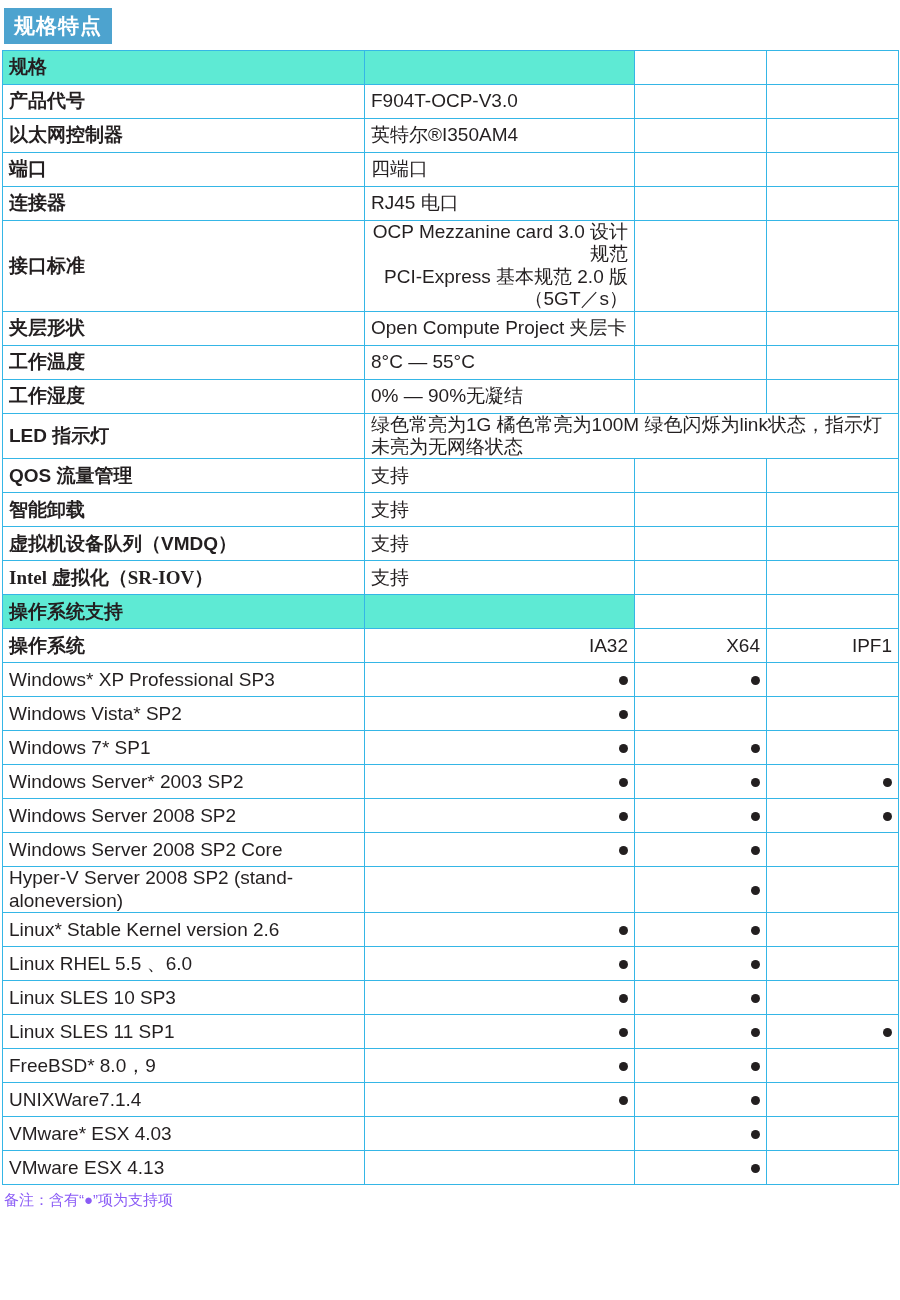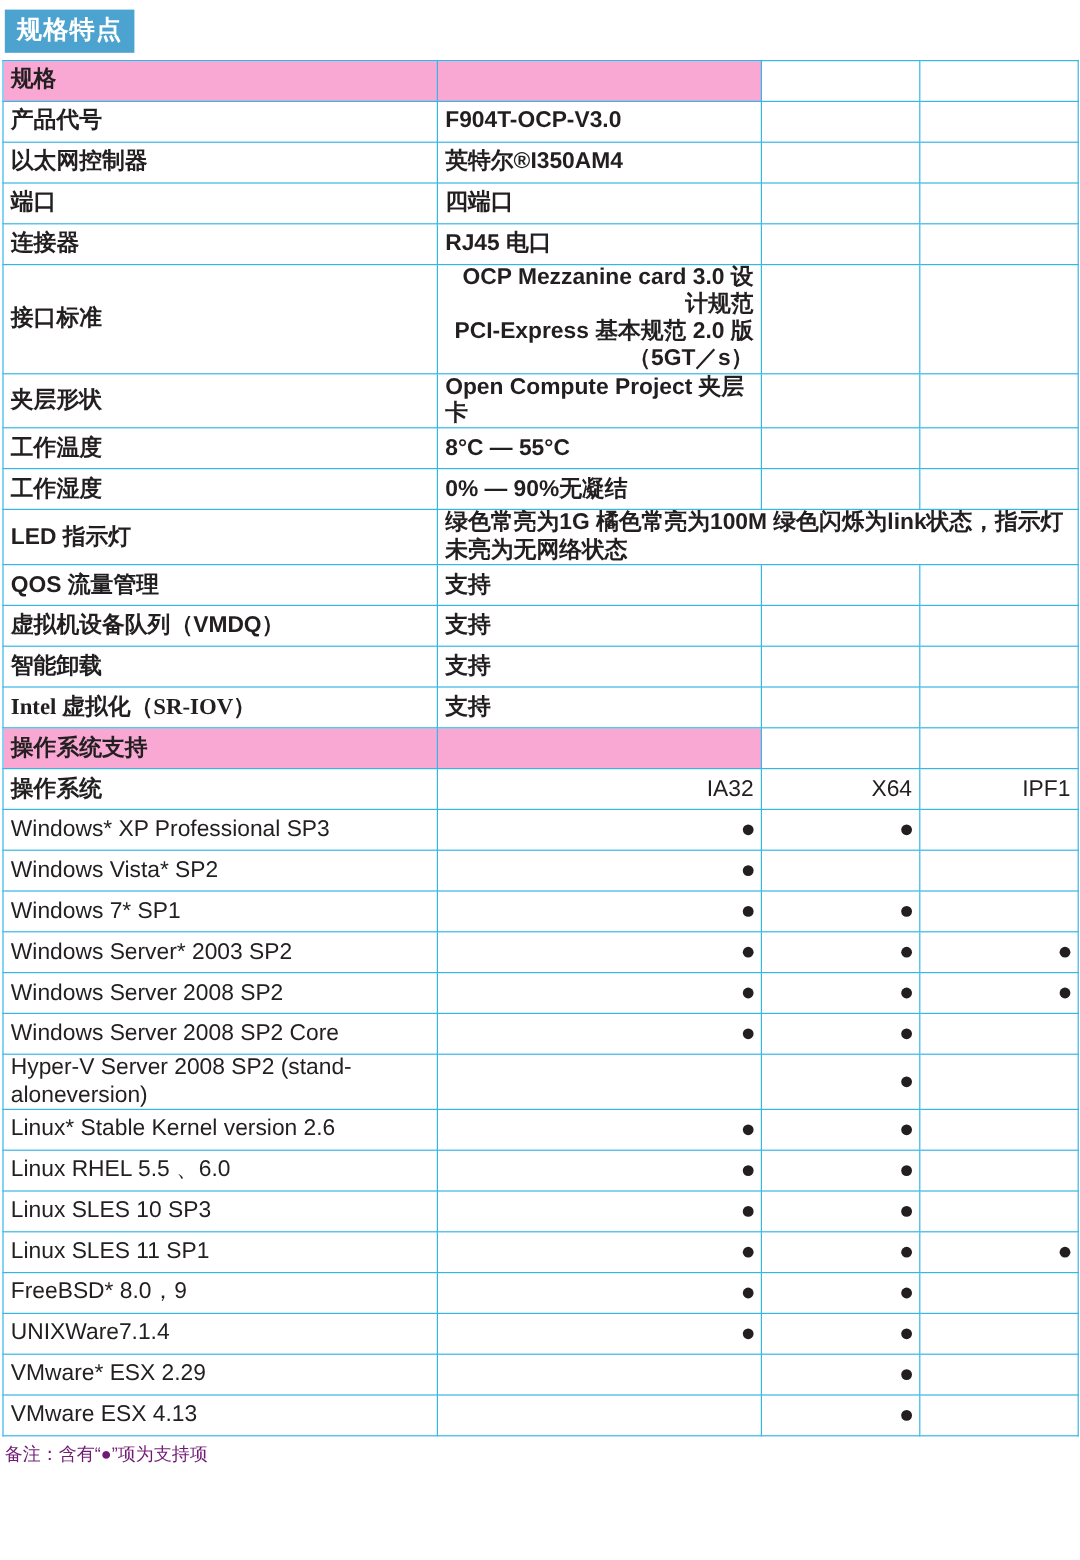--- a/index.html
+++ b/index.html
@@ -55,25 +55,25 @@
   col.c0 { width: 362px; }
   col.c1 { width: 270px; }
   col.c2 { width: 132px; }
   col.c3 { width: 132px; }
 
   td.label {
     font-weight: bold;
     font-size: 19px;
   }
   td.value {
-    font-weight: bold;
+    font-weight: normal;
     font-size: 19px;
   }
   tr.section td {
-    background: #f9a8d4;
+    background: #5eead4;
     font-weight: bold;
   }
   tr.section td.blank {
     background: #ffffff;
   }
   td.tall {
     height: 54px;
   }
   td.center {
     text-align: right;
@@ -92,21 +92,21 @@
     height: 9px;
     border-radius: 50%;
     background: #231f20;
     vertical-align: middle;
   }
   .two-line {
     line-height: 1.28;
   }
   .note {
     font-size: 15px;
-    color: #701a75;
+    color: #8b5cf6;
     padding: 6px 0 0 4px;
   }
   .serif-label {
     font-family: "Liberation Serif", serif;
     font-weight: bold;
   }
 </style>
 </head>
 <body>
 
@@ -196,28 +196,28 @@
 
 
       <tr>
         <td class="label">QOS 流量管理</td>
         <td class="value">支持</td>
         <td></td>
         <td></td>
       </tr>
 
       <tr>
+        <td class="label">智能卸载</td>
+        <td class="value">支持</td>
+        <td></td>
+        <td></td>
+      </tr>
+
+      <tr>
         <td class="label">虚拟机设备队列（VMDQ）</td>
-        <td class="value">支持</td>
-        <td></td>
-        <td></td>
-      </tr>
-
-      <tr>
-        <td class="label">智能卸载</td>
         <td class="value">支持</td>
         <td></td>
         <td></td>
       </tr>
 
       <tr>
         <td class="label serif-label">Intel 虚拟化（SR-IOV）</td>
         <td class="value">支持</td>
         <td></td>
         <td></td>
@@ -309,21 +309,21 @@
         <td class="center"><span class="dot"></span></td>
         <td class="center"></td>
       </tr>
       <tr>
         <td class="os-name">UNIXWare7.1.4</td>
         <td class="center"><span class="dot"></span></td>
         <td class="center"><span class="dot"></span></td>
         <td class="center"></td>
       </tr>
       <tr>
-        <td class="os-name">VMware* ESX 2.29</td>
+        <td class="os-name">VMware* ESX 4.03</td>
         <td class="center"></td>
         <td class="center"><span class="dot"></span></td>
         <td class="center"></td>
       </tr>
       <tr>
         <td class="os-name">VMware ESX 4.13</td>
         <td class="center"></td>
         <td class="center"><span class="dot"></span></td>
         <td class="center"></td>
       </tr>

